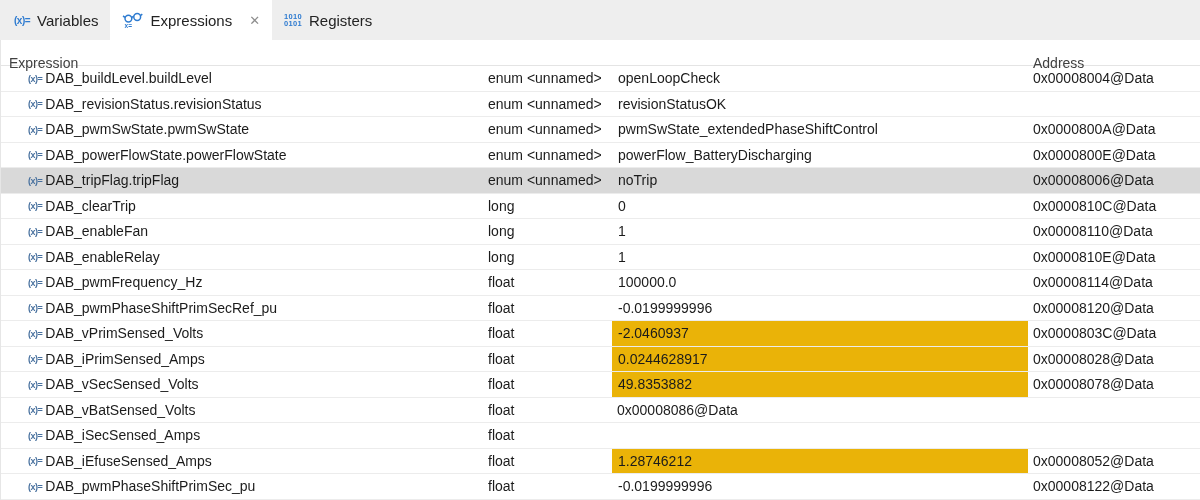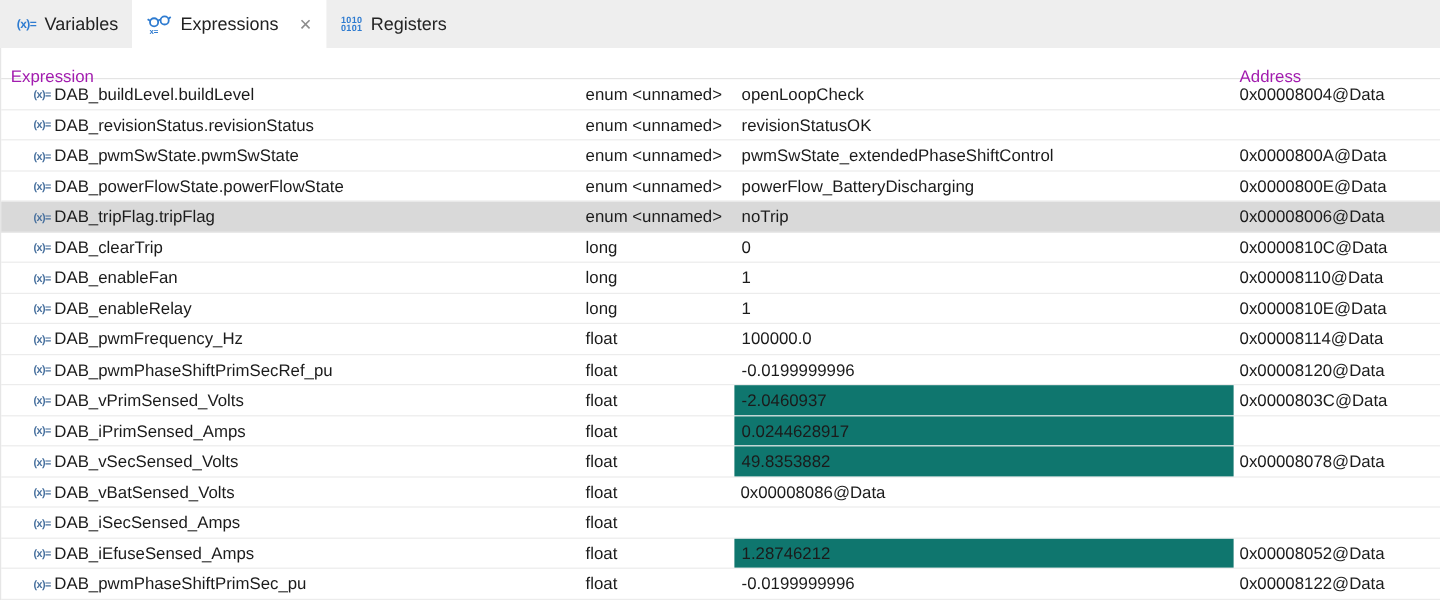--- a/index.html
+++ b/index.html
@@ -45,21 +45,21 @@
     align-items: stretch;
     font-size: 14px;
   }
   .thead {
     height: 26px;
     border-bottom: 1px solid #e4e4e4;
   }
   .th {
     display: flex; align-items: center;
     white-space: nowrap; overflow: hidden;
-    color: #a21caf;
+    color: #404040;
   }
   .th-expr { padding-left: 8px; }
   .th-type, .th-value { padding-left: 6px; margin-top: 45px; }
   .th-addr { padding-left: 5px; }
 
   .row {
     height: 25.5px;
     border-bottom: 1px solid #ececec;
   }
   .row.selected { background: #d9d9d9; }
@@ -68,21 +68,21 @@
     white-space: nowrap; overflow: hidden;
     height: 100%;
   }
   .cell-expr { padding-left: 27px; gap: 3px; }
   .expr-icon {
     color: #47709e; font-weight: 700; font-size: 9px;
     letter-spacing: -0.5px; flex: none; padding-top: 1px;
   }
   .cell-type { padding-left: 6px; margin-left: 44px; }
   .cell-value { padding-left: 6px; }
-  .cell-value.hl { background: #0f766e; }
+  .cell-value.hl { background: #eab308; }
   .cell-addr { padding-left: 5px; }
 </style>
 </head>
 <body>
 
 <div class="tabbar">
 
   <div class="tab">
     <span class="icon-varglyph">(x)=</span>
     <span>Variables</span>
@@ -232,20 +232,21 @@
     <div class="cell cell-addr">0x0000803C@Data</div>
   </div>
 
   <div class="row">
     <div class="cell cell-expr">
       <span class="expr-icon">(x)=</span>
       <span class="expr-name">DAB_iPrimSensed_Amps</span>
     </div>
     <div class="cell cell-type">float</div>
     <div class="cell cell-value hl">0.0244628917</div>
+    <div class="cell cell-addr">0x00008028@Data</div>
   </div>
 
   <div class="row">
     <div class="cell cell-expr">
       <span class="expr-icon">(x)=</span>
       <span class="expr-name">DAB_vSecSensed_Volts</span>
     </div>
     <div class="cell cell-type">float</div>
     <div class="cell cell-value hl">49.8353882</div>
     <div class="cell cell-addr">0x00008078@Data</div>

